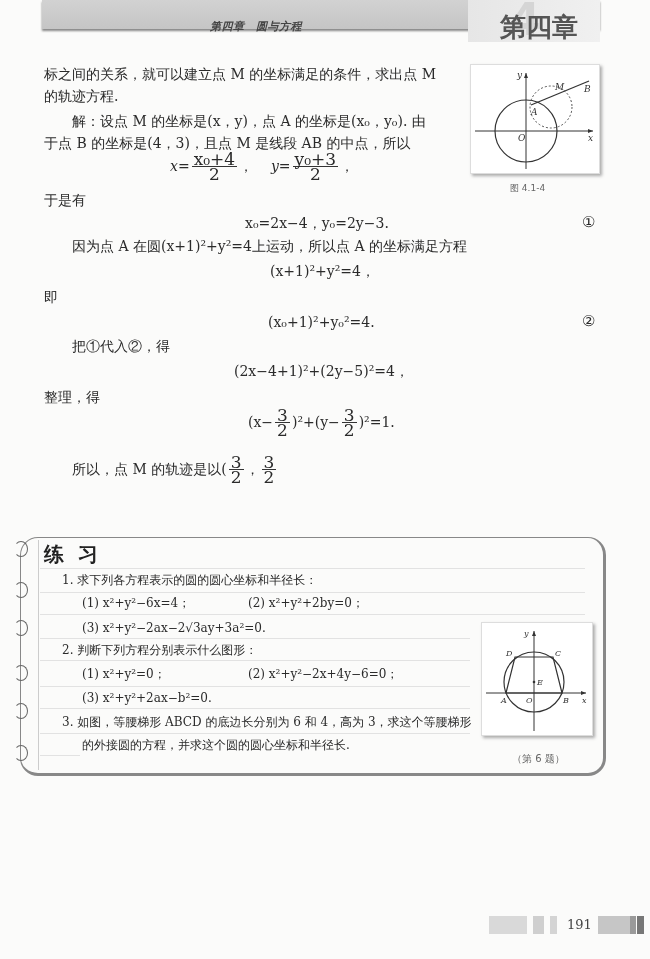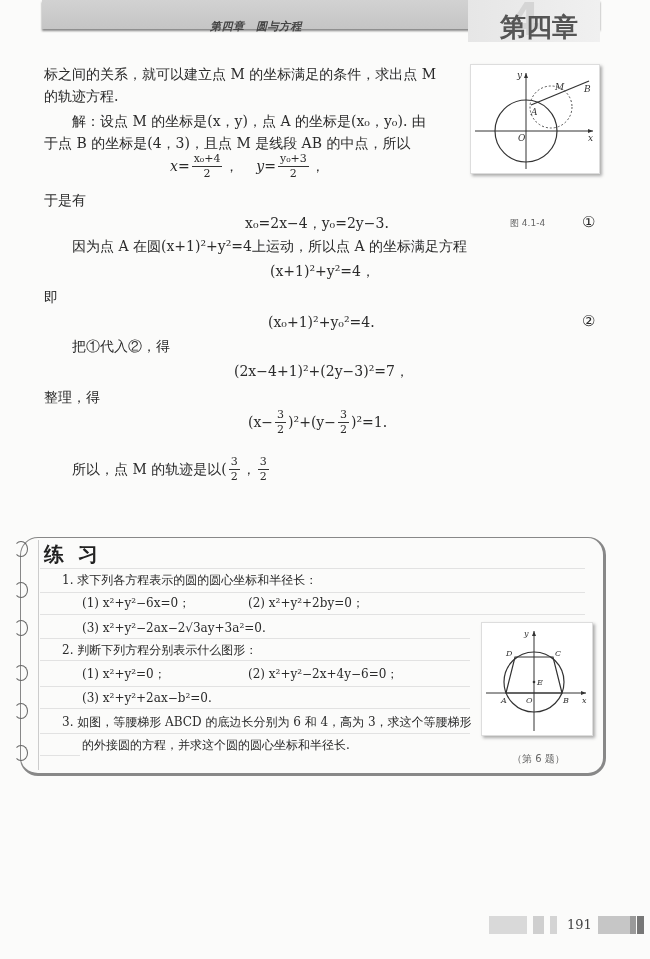--- a/index.html
+++ b/index.html
@@ -9,21 +9,21 @@
           background:linear-gradient(#d2d2d2,#c5c5c5);box-shadow:0 2px 2px #888;}
   .header .title{position:absolute;left:168px;top:19px;font-family:"DejaVu Sans","Liberation Sans",sans-serif;
           font-size:11px;font-style:italic;font-weight:bold;color:#444;letter-spacing:0.5px;}
   .header .chap{position:absolute;right:0;top:0;width:132px;height:42px;background:linear-gradient(90deg,#e6e6e6,#f0f0f0);}
   .header .chap .big4{position:absolute;left:42px;top:-6px;font-family:"DejaVu Sans",sans-serif;font-size:44px;
           font-weight:bold;color:#d5d5d5;}
   .header .chap .label{position:absolute;left:32px;top:10px;font-family:"DejaVu Sans",sans-serif;font-size:26px;font-weight:bold;color:#555;}
   .p{position:absolute;font-size:14px;line-height:20px;white-space:nowrap;}
   .eq{position:absolute;font-size:14px;white-space:nowrap;font-style:normal;}
   i{font-style:italic;}
-  .frac{display:inline-block;vertical-align:middle;text-align:center;font-size:11px;line-height:14px;margin:0 2px;}
+  .frac{display:inline-block;vertical-align:middle;text-align:center;font-size:17px;line-height:14px;margin:0 2px;}
   .frac .num{display:block;border-bottom:1px solid #333;padding:0 2px;}
   .frac .den{display:block;}
   .circ{position:absolute;font-size:15px;}
   .fig1{position:absolute;left:470px;top:64px;width:128px;height:108px;background:#fff;
         box-shadow:2px 2px 3px #aaa;border:1px solid #ddd;}
   .figcap{position:absolute;font-size:9px;color:#666;font-family:"DejaVu Sans",sans-serif;}
   .ex-box{position:absolute;left:20px;top:537px;width:582px;height:235px;border:1.5px solid #777;
           border-radius:18px;border-bottom-width:3px;border-right-width:3px;border-color:#888;}
   .ring{position:absolute;left:14px;width:12px;height:14px;border:1.5px solid #666;border-radius:50%;
         border-left-color:transparent;border-bottom-color:#666;background:transparent;}
@@ -58,21 +58,21 @@
 
 <div class="p" style="left:44px;top:190px;">于是有</div>
 <div class="eq" style="left:245px;top:215px;">x₀=2x−4，y₀=2y−3.</div>
 <div class="circ" style="left:582px;top:213px;">①</div>
 <div class="p" style="left:72px;top:236px;">因为点 A 在圆(x+1)²+y²=4上运动，所以点 A 的坐标满足方程</div>
 <div class="eq" style="left:270px;top:263px;">(x+1)²+y²=4，</div>
 <div class="p" style="left:44px;top:287px;">即</div>
 <div class="eq" style="left:268px;top:314px;">(x₀+1)²+y₀²=4.</div>
 <div class="circ" style="left:582px;top:312px;">②</div>
 <div class="p" style="left:72px;top:336px;">把①代入②，得</div>
-<div class="eq" style="left:234px;top:363px;">(2x−4+1)²+(2y−3)²=7，</div>
+<div class="eq" style="left:234px;top:363px;">(2x−4+1)²+(2y−5)²=4，</div>
 <div class="p" style="left:44px;top:387px;">整理，得</div>
 
 <div class="eq" style="left:248px;top:408px;">
   <span>(x−</span><span class="frac"><span class="num">3</span><span class="den">2</span></span><span>)²+(y−</span><span class="frac"><span class="num">3</span><span class="den">2</span></span><span>)²=1.</span>
 </div>
 
 <div class="eq" style="left:72px;top:455px;">
   <span>所以，点 M 的轨迹是以(</span><span class="frac"><span class="num">3</span><span class="den">2</span></span><span>，</span><span class="frac"><span class="num">3</span><span class="den">2</span></span>
 </div>
 
@@ -86,37 +86,37 @@
     <circle cx="80" cy="42" r="21" fill="none" stroke="#555" stroke-width="1" stroke-dasharray="2,2"></circle>
     <line x1="60" y1="40" x2="118" y2="16" stroke="#333" stroke-width="1.3"></line>
     <text x="60" y="50" font-size="9" font-style="italic" fill="#333">A</text>
     <text x="84" y="25" font-size="9" font-style="italic" fill="#333">M</text>
     <text x="113" y="27" font-size="9" font-style="italic" fill="#333">B</text>
     <text x="47" y="76" font-size="9" font-style="italic" fill="#333">O</text>
     <text x="46" y="13" font-size="9" font-style="italic" fill="#333">y</text>
     <text x="117" y="76" font-size="9" font-style="italic" fill="#333">x</text>
   </svg>
 </div>
-<div class="figcap" style="left:510px;top:182px;margin-top:35px;">图 4.1-4</div>
+<div class="figcap" style="left:510px;top:182px;">图 4.1-4</div>
 
 <div class="ex-box"></div>
 <div class="ring" style="top:541px;"></div>
 <div class="ring" style="top:582px;"></div>
 <div class="ring" style="top:620px;"></div>
 <div class="ring" style="top:665px;"></div>
 <div class="ring" style="top:703px;"></div>
 <div class="ring" style="top:745px;"></div>
 <div style="position:absolute;left:38px;top:540px;width:1px;height:230px;background:#ccc;"></div>
 
 <div class="ex-title">练习</div>
 
 <div class="rule" style="top:568px;"></div>
 <div class="ex" style="left:62px;top:572px;">1. 求下列各方程表示的圆的圆心坐标和半径长：</div>
 <div class="rule" style="top:592px;"></div>
-<div class="ex" style="left:82px;top:595px;">(1) x²+y²−6x=0；</div>
+<div class="ex" style="left:82px;top:595px;">(1) x²+y²−6x=4；</div>
 <div class="ex" style="left:248px;top:595px;">(2) x²+y²+2by=0；</div>
 <div class="rule" style="top:614px;"></div>
 <div class="ex" style="left:82px;top:620px;">(3) x²+y²−2ax−2√3ay+3a²=0.</div>
 <div class="rule" style="top:638px;width:430px;"></div>
 <div class="ex" style="left:62px;top:642px;">2. 判断下列方程分别表示什么图形：</div>
 <div class="rule" style="top:660px;width:430px;"></div>
 <div class="ex" style="left:82px;top:666px;">(1) x²+y²=0；</div>
 <div class="ex" style="left:248px;top:666px;">(2) x²+y²−2x+4y−6=0；</div>
 <div class="rule" style="top:686px;width:430px;"></div>
 <div class="ex" style="left:82px;top:690px;">(3) x²+y²+2ax−b²=0.</div>

